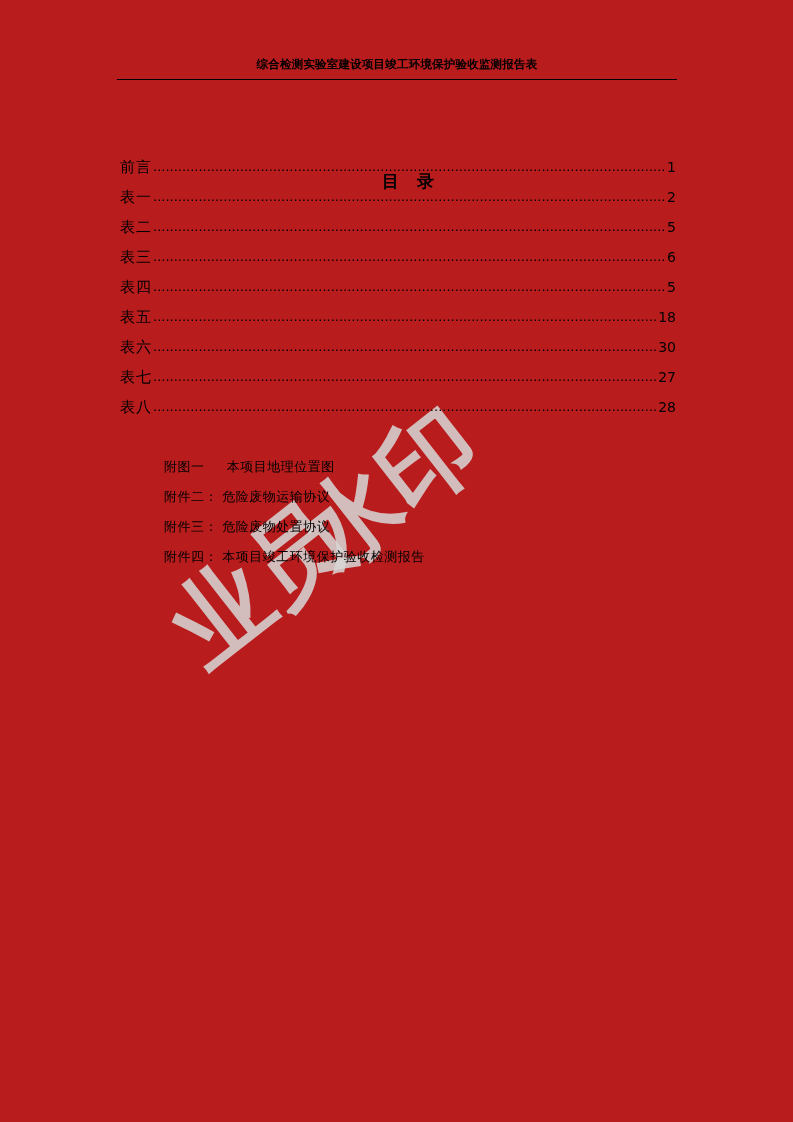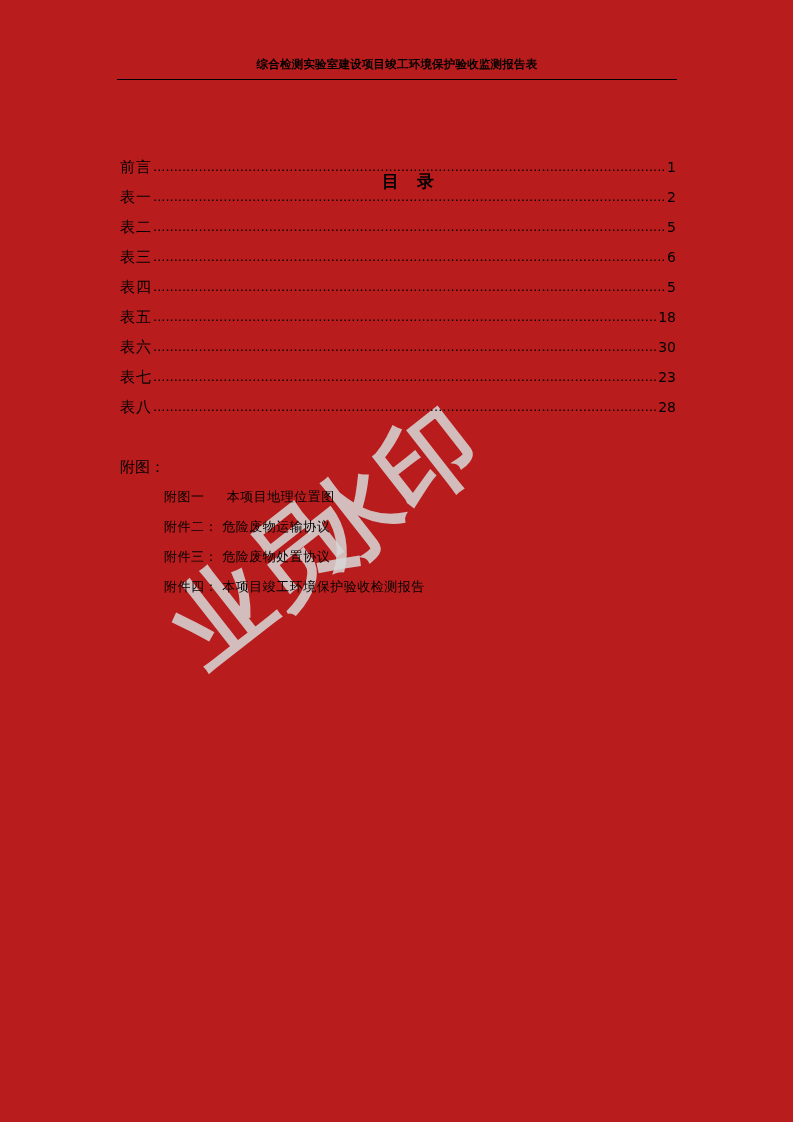--- a/index.html
+++ b/index.html
@@ -212,34 +212,33 @@
 
     <div class="toc-row">
       <span class="toc-label">表六</span>
       <span class="toc-dots">.......................................................................................................................................................................</span>
       <span class="toc-page">30</span>
     </div>
 
     <div class="toc-row">
       <span class="toc-label">表七</span>
       <span class="toc-dots">.......................................................................................................................................................................</span>
-      <span class="toc-page">23</span>
+      <span class="toc-page">27</span>
     </div>
 
     <div class="toc-row">
       <span class="toc-label">表八</span>
       <span class="toc-dots">.......................................................................................................................................................................</span>
       <span class="toc-page">28</span>
     </div>
 
   </div>
 
   <div class="att-list">
 
-    <div class="att-heading">附图：</div>
 
     <div class="att-row">
       <span class="att-key">附图一</span>
       <span class="att-gap"></span>
       <span class="att-val">本项目地理位置图</span>
     </div>
 
 
 
 

